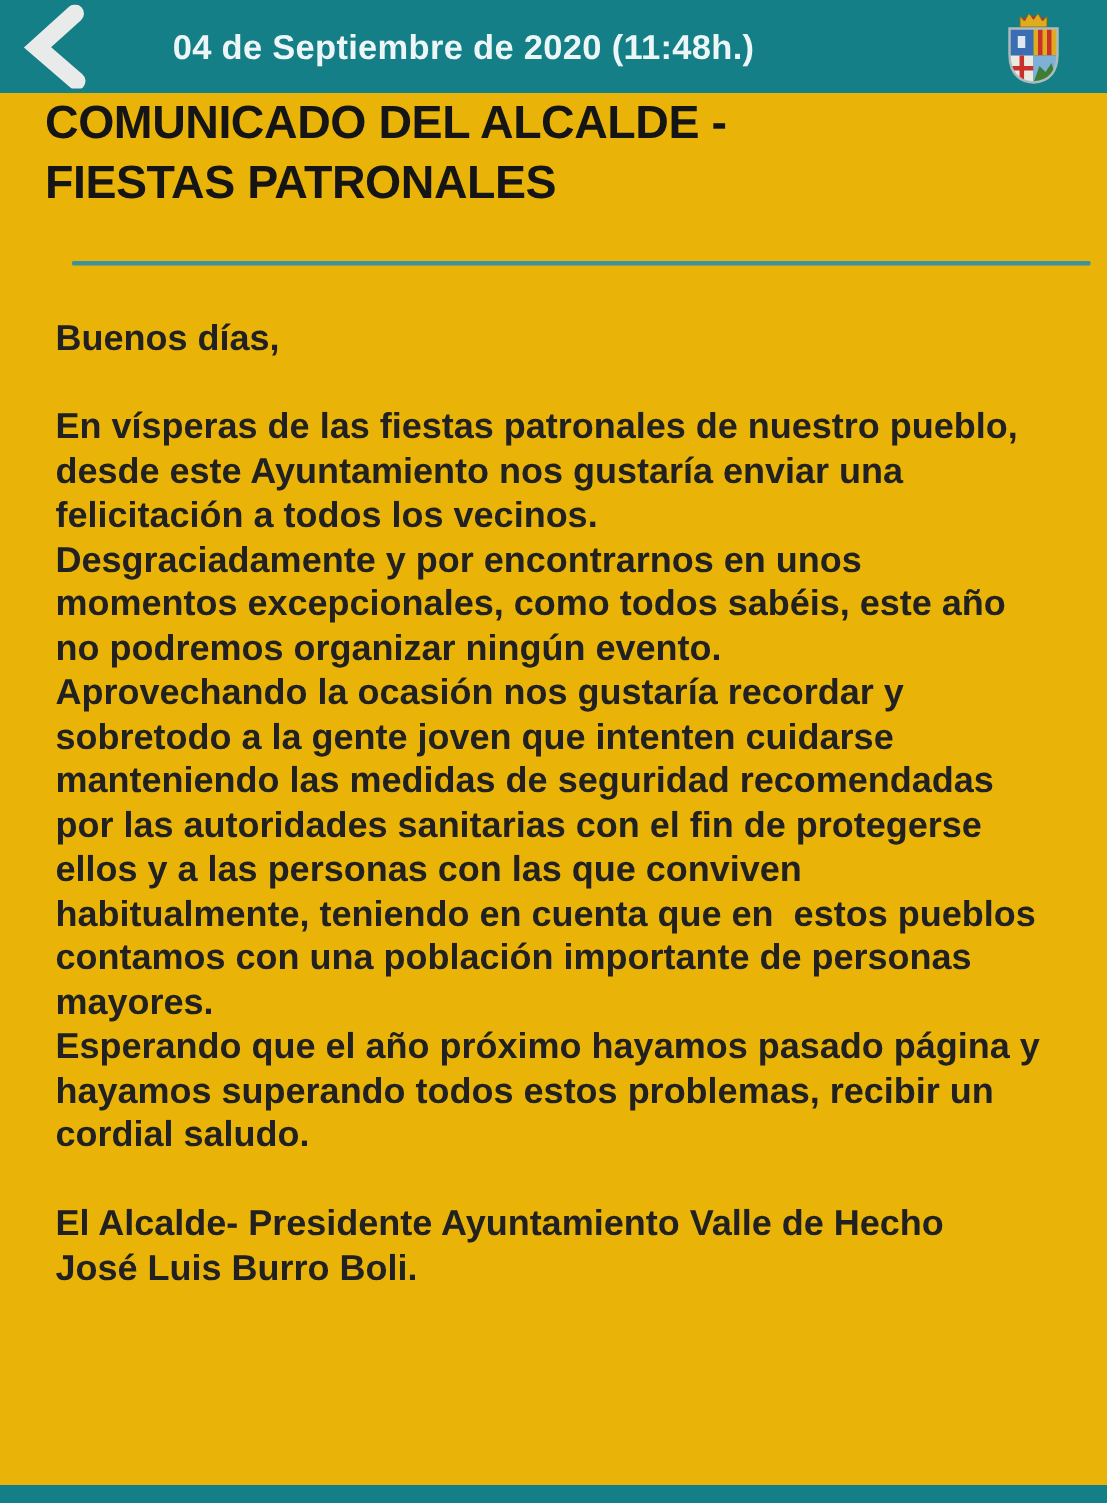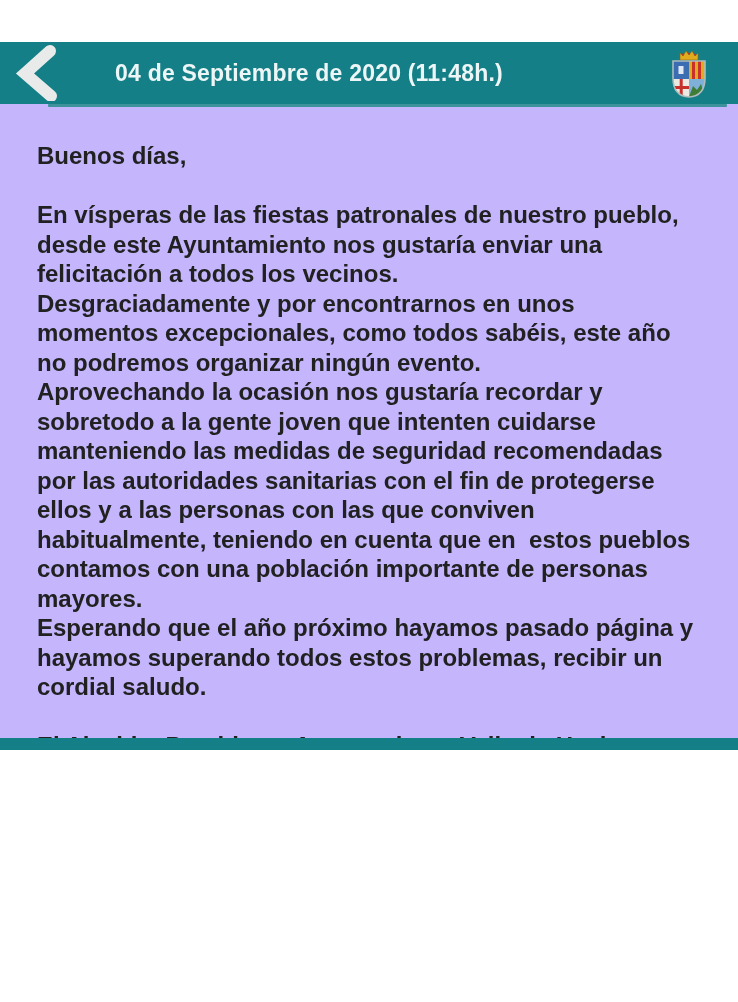--- a/index.html
+++ b/index.html
@@ -1,25 +1,24 @@
 <!DOCTYPE html>
 <html style="--teal: #147F86; --divider: #3D929B; --header-text: #EDF6F6; --chevron: #E8EBEA; --title-text: #151515; --body-text: #212121; --crest-gold: #E0AC1E; --crest-red: #C8302C; --crest-blue: #3A6DB2; --crest-sky: #7FB0D8; --crest-green: #3F7D37; --crest-silver: #ECE9E2;"><head>
 <meta charset="utf-8">
 <style>
   html, body { margin: 0; padding: 0; background: #ffffff; }
   * { box-sizing: border-box; }
 
   .screen {
     position: relative;
     width: 738px;
-    height: 708px;
-    background: #c4b5fd;
+    height: 1002px;
+    background: #eab308;
     overflow: hidden;
     font-family: "Liberation Sans", "DejaVu Sans", sans-serif;
-    margin-top: 42px;
   }
 
   
   .appbar {
     position: absolute;
     top: 0; left: 0; right: 0;
     height: 62px;
     background: var(--teal, #147F86);
     display: grid;
     grid-template-columns: 80px 1fr 200px;
@@ -123,20 +122,22 @@
             <rect x="19" y="31" width="16" height="18" fill="#7FB0D8"></rect>
             <path d="M19 49 L23 38 L27 42 L31 36 L35 49 Z" fill="#3F7D37"></path>
           </g>
           <path d="M3 13 H35 V30 Q35 48 19 49 Q3 48 3 30 Z" fill="none" stroke="#AEBCBE" stroke-width="1.6"></path>
         </svg>
       </span>
     </div>
   </header>
 
   <main class="article" style="margin-top:62px;">
+    <h1 class="article-title">COMUNICADO DEL ALCALDE -
+FIESTAS PATRONALES</h1>
 
     <div class="divider"></div>
 
     <div class="article-body">Buenos días,
 
 En vísperas de las fiestas patronales de nuestro pueblo,
 desde este Ayuntamiento nos gustaría enviar una
 felicitación a todos los vecinos.
 Desgraciadamente y por encontrarnos en unos
 momentos excepcionales, como todos sabéis, este año

